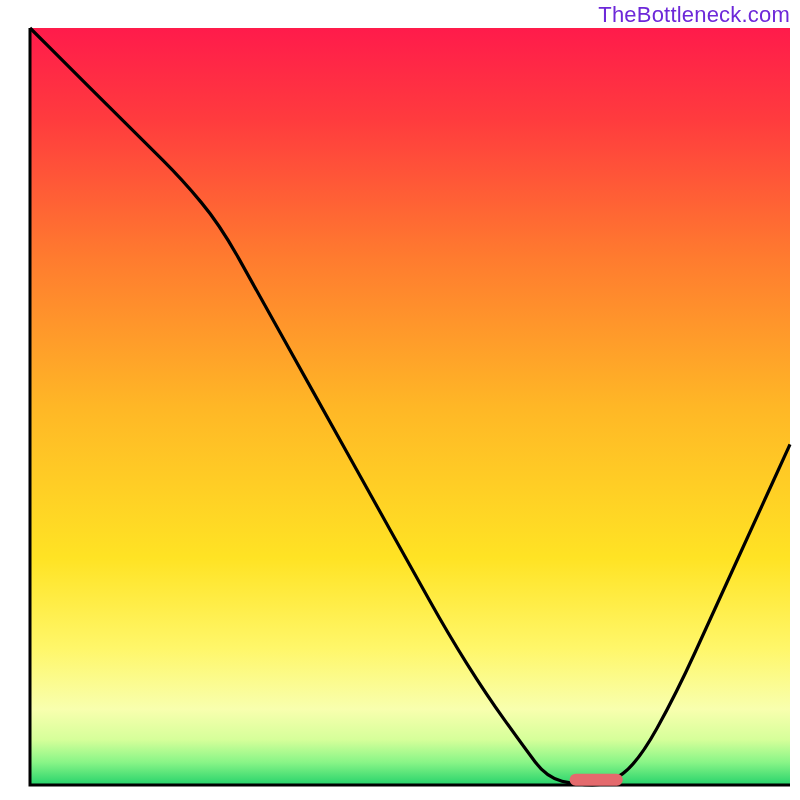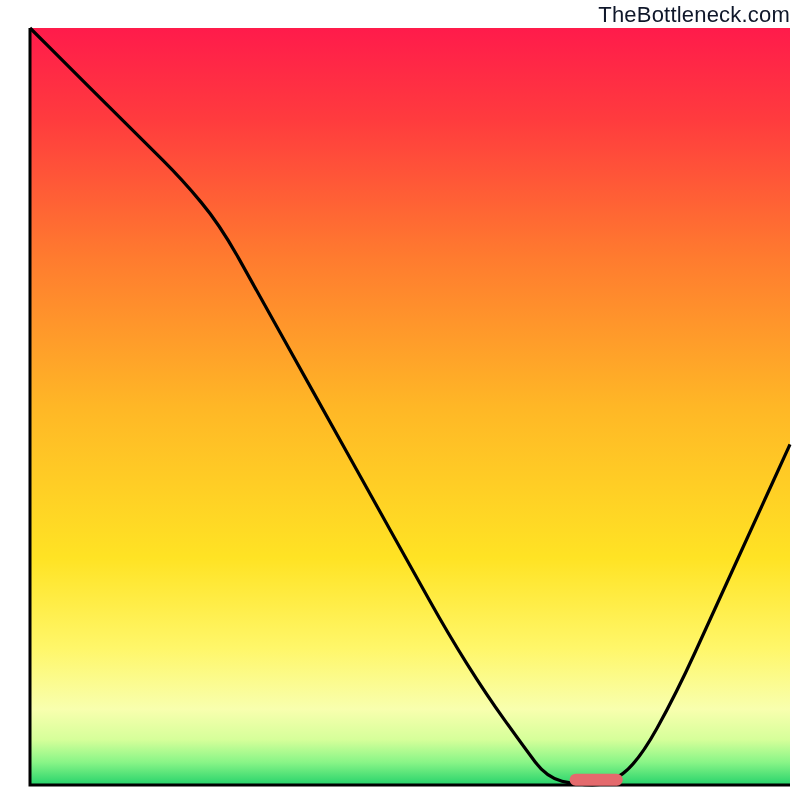--- a/index.html
+++ b/index.html
@@ -14,21 +14,21 @@
     position: relative;
     width: 800px;
     height: 800px;
   }
   .watermark {
     position: absolute;
     top: 2px;
     right: 10px;
     font-size: 22px;
     font-weight: 500;
-    color: #0f172a;
+    color: #6d28d9;
     letter-spacing: 0.2px;
     z-index: 10;
   }
   svg.chart {
     position: absolute;
     top: 0;
     left: 0;
   }
 </style>
 </head>

